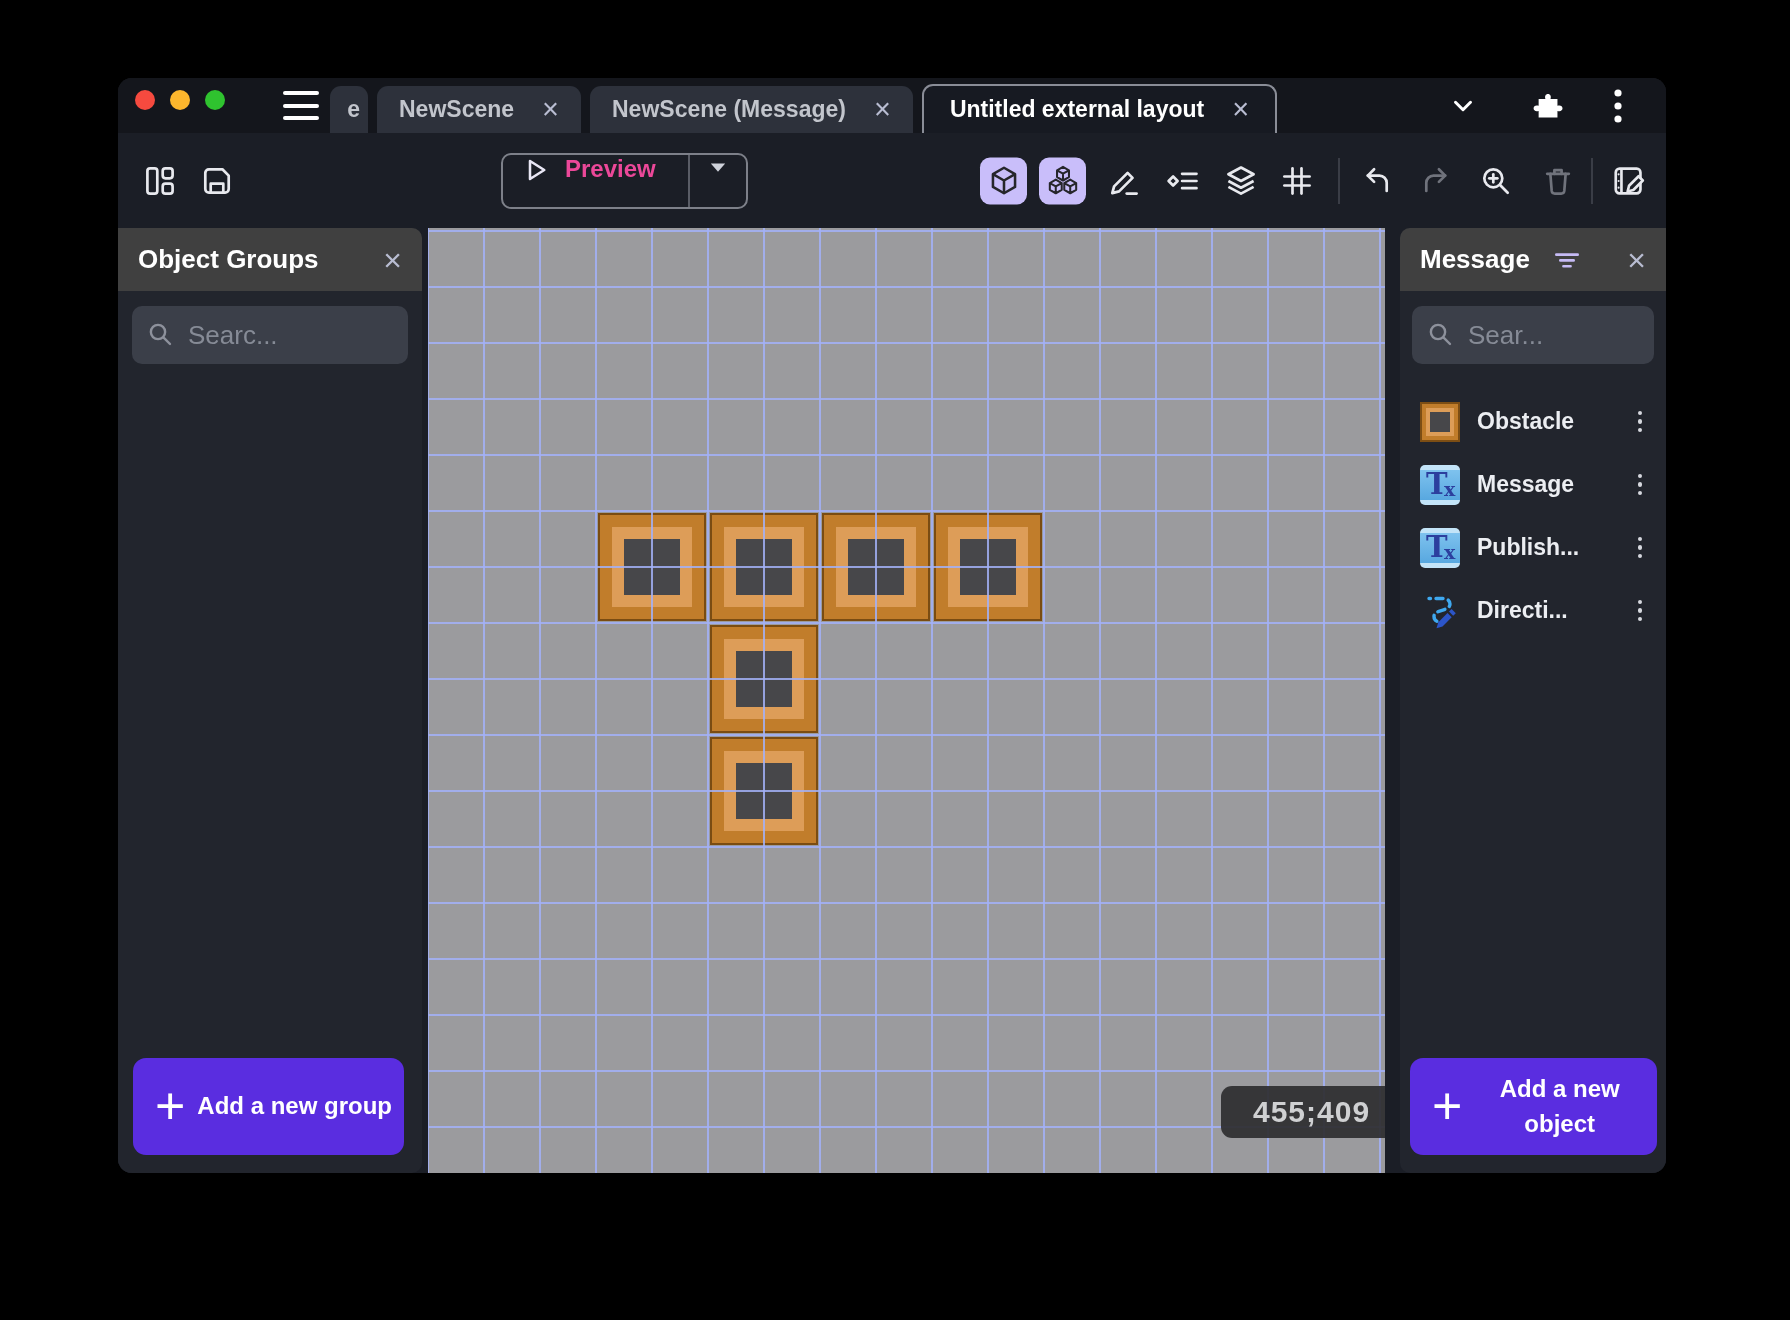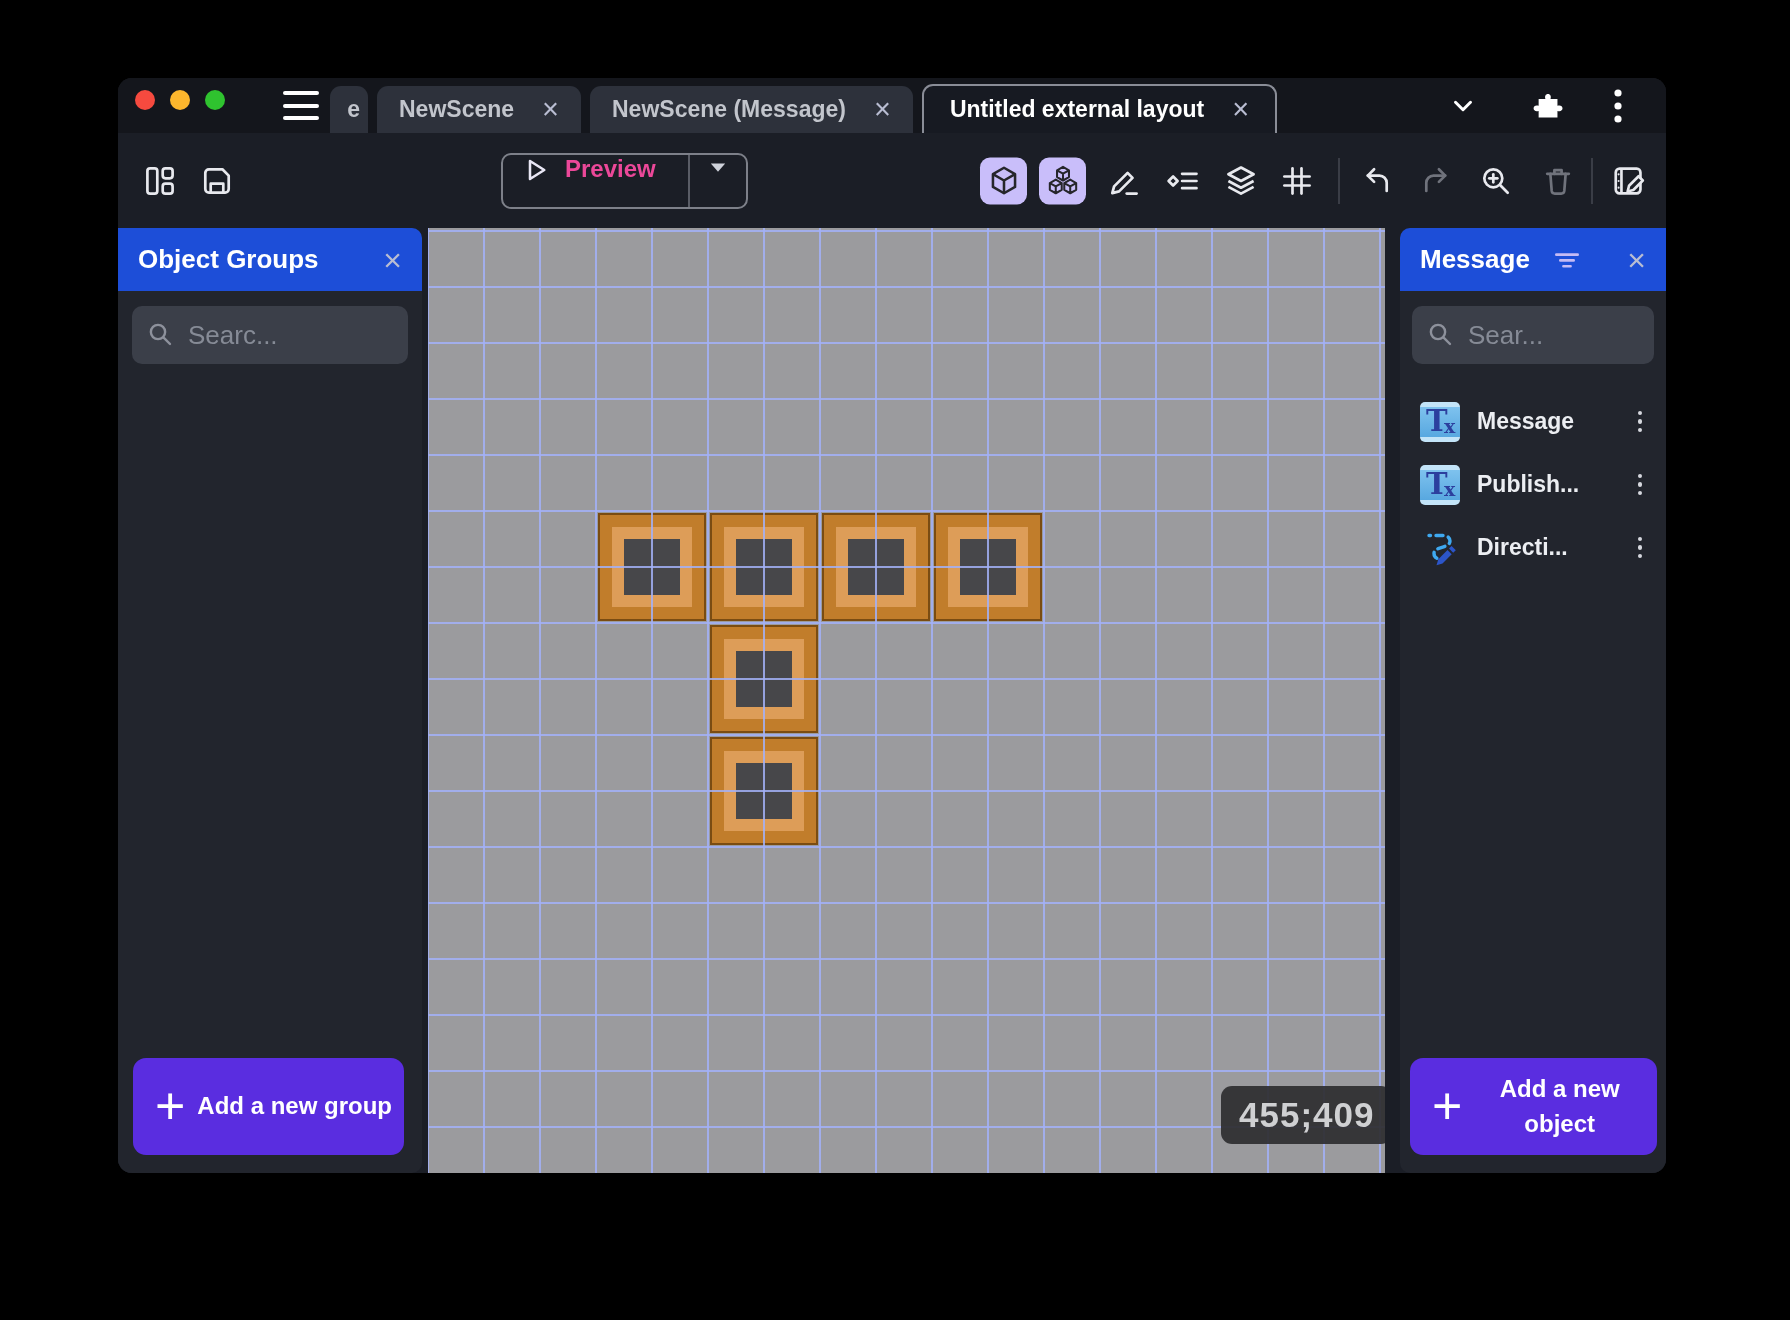--- a/index.html
+++ b/index.html
@@ -60,21 +60,21 @@
   }
   .publish-btn .p-label { font-size:24px; font-weight:700; }
 
   .mode-btn { width:47px; height:47px; background:#c9befa; border-radius:10px;
     display:flex; align-items:center; justify-content:center; cursor:pointer; }
 
   
   .content { position:absolute; left:0; top:150px; width:100%; height:945px; display:flex; background:#1b1e26; }
 
   .panel { background:#22252d; height:100%; position:relative; }
-  .panel-header { height:63px; background:#1d4ed8; display:flex; align-items:center; padding:0 20px; }
+  .panel-header { height:63px; background:#404040; display:flex; align-items:center; padding:0 20px; }
   .panel-title { color:#fff; font-size:26px; font-weight:700; }
   .panel-close { margin-left:auto; color:#b9bdd2; font-size:32px; line-height:1; cursor:pointer; }
 
   .left-panel  { width:304px; margin-right:6px; border-radius:0 10px 10px 0; overflow:hidden; }
   .right-panel { width:266px; margin-left:15px; border-radius:10px 0 0 10px; overflow:hidden; }
 
   .searchbox {
     margin:15px 14px 0 14px; height:58px; background:#3b3f49; border-radius:10px;
     display:flex; align-items:center; padding:0 14px; gap:12px;
   }
@@ -114,22 +114,22 @@
   .grid-overlay { position:absolute; inset:0; pointer-events:none; z-index:3;
     background-image:
       linear-gradient(to right, rgba(163,177,248,.85) 2px, transparent 2px),
       linear-gradient(to bottom, rgba(163,177,248,.85) 2px, transparent 2px);
     background-size:56px 56px; background-position:-1px 2px; }
   .tile { position:absolute; width:108px; height:108px; z-index:2;
     background:#cf8a38; border:2px solid #7a4c12;
     box-shadow:inset 0 0 0 12px #c17d2b, inset 0 0 0 24px #dd9d58; }
   .tile i { position:absolute; left:50%; top:50%; width:56px; height:56px; transform:translate(-50%,-50%); background:#47474a; }
   .coords-badge { position:absolute; left:793px; top:858px; z-index:4;
-    background:rgba(46,46,48,.93); border-radius:11px; padding:9px 18px;
-    color:#cfd0d2; font-size:35px; font-weight:700; letter-spacing:1px; }
+    background:rgba(46,46,48,.93); border-radius:11px; padding:9px 32px;
+    color:#cfd0d2; font-size:30px; font-weight:700; letter-spacing:1px; }
 
   svg { display:block; }
 </style>
 </head>
 <body>
 
 <div class="stage">
   <div class="window">
 
     <div class="tabbar">
@@ -367,20 +367,31 @@
               <circle cx="16" cy="16" r="9.5"></circle>
                 <line x1="23.5" y1="23.5" x2="32" y2="32"></line>
             </svg>
           </span>
           <input type="text" placeholder="Sear..." style="">
         </div>
 
         <div class="obj-list">
 
 
+          <div class="obj-row">
+            <span class="obj-ico obstacle-mini">
+                <i></i>
+              </span>
+            <span class="obj-label">Obstacle</span>
+            <span class="kebab">
+                <i></i>
+                <i></i>
+                <i></i>
+              </span>
+          </div>
 
           <div class="obj-row">
             <span class="obj-ico tx-icon">
                 <span class="t">T</span>
                 <span class="x">x</span>
               </span>
             <span class="obj-label">Message</span>
             <span class="kebab">
                 <i></i>
                 <i></i>

